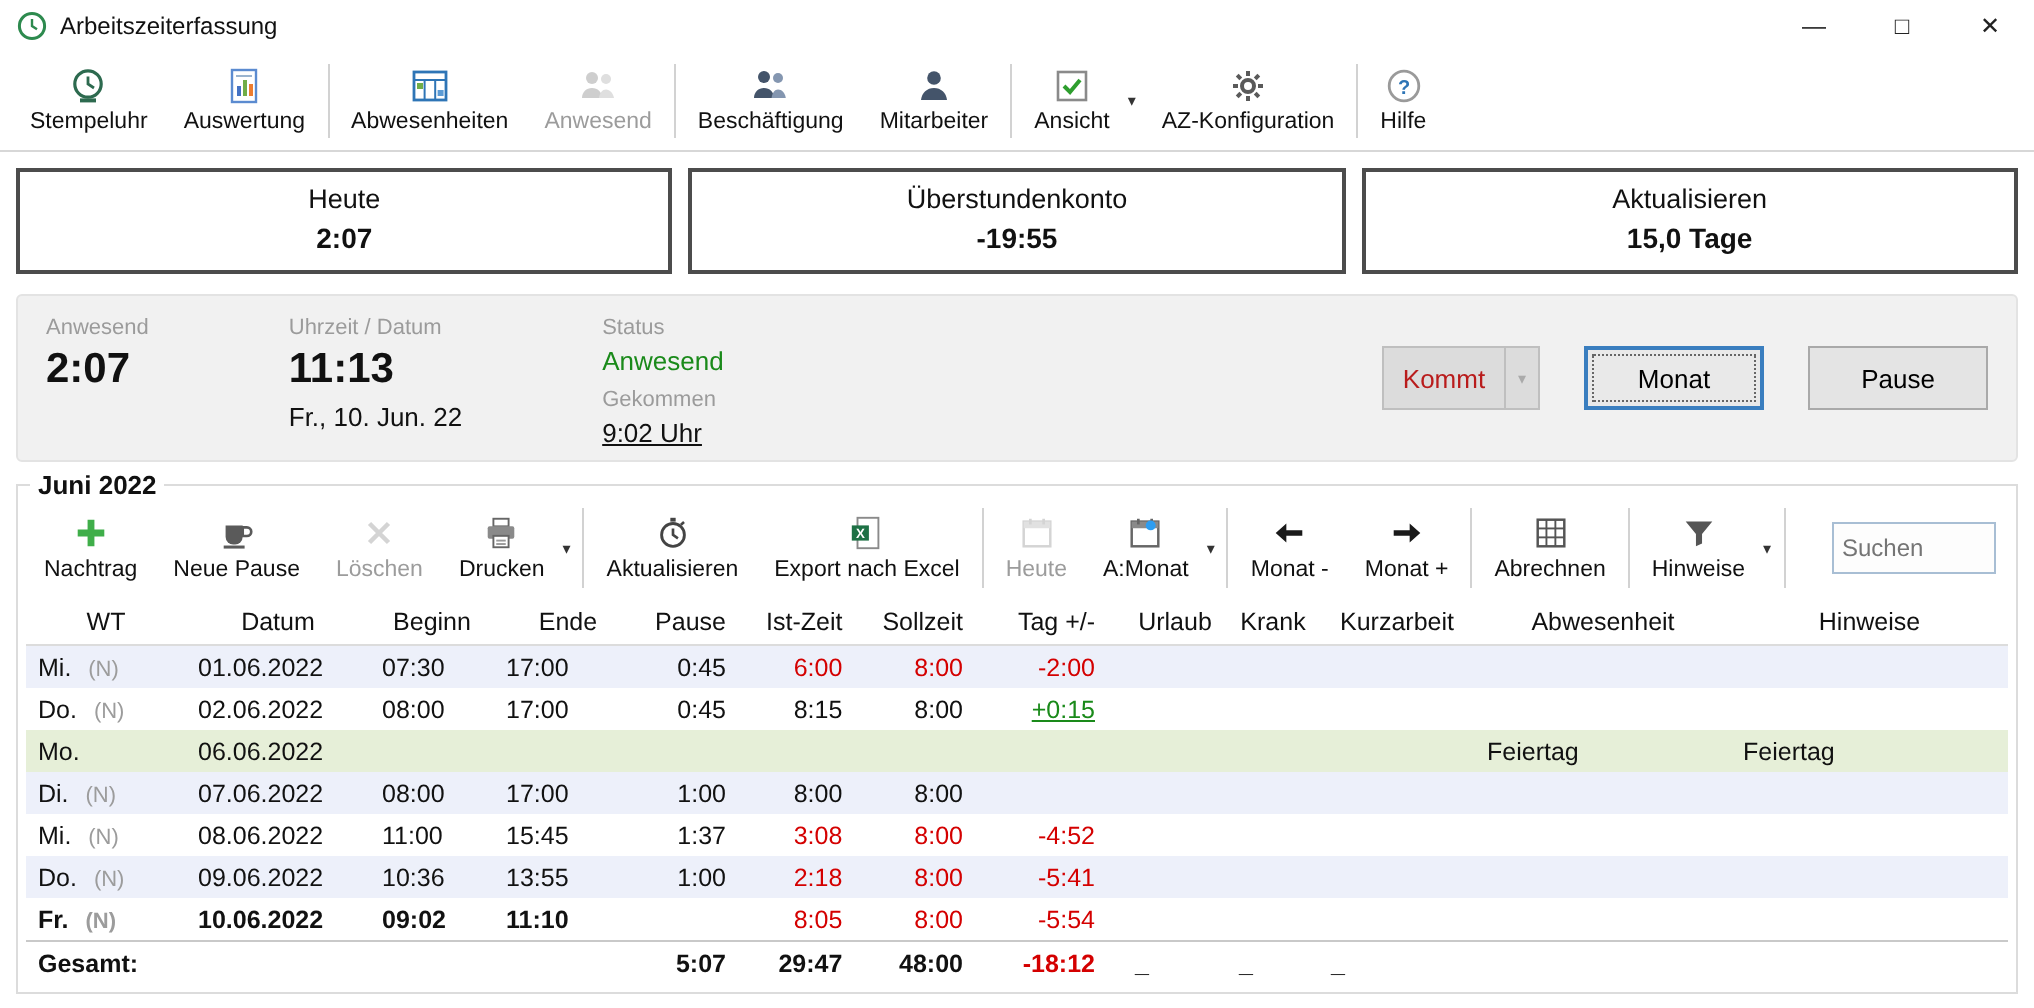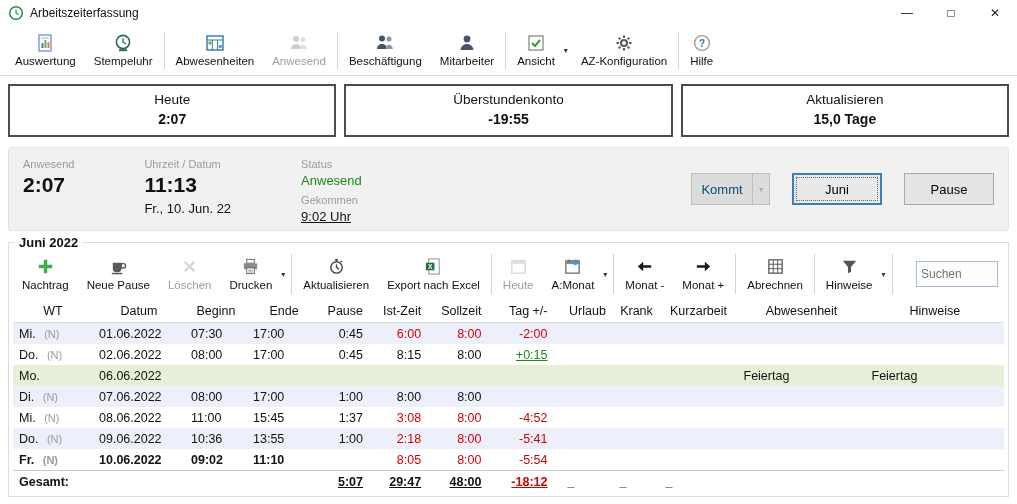--- a/index.html
+++ b/index.html
@@ -33,21 +33,21 @@
   .status-panel { margin:4px 8px; background:#f1f1f1; border:1px solid #e3e3e3; border-radius:3px; display:flex; align-items:flex-start; padding:10px 14px; height:84px; }
   .sp-col { margin-right:70px; }
   .sp-label { font-size:11px; color:#9b9b9b; margin-bottom:3px; }
   .sp-big { font-size:21px; font-weight:bold; }
   .sp-date { font-size:13px; margin-top:4px; }
   .sp-green { color:var(--positive,#1a8a1a); font-size:13px; margin-bottom:6px; }
   .sp-val { font-size:13px;text-decoration:underline; }
   .sp-buttons { margin-left:auto; display:flex; align-items:center; gap:22px; height:100%; }
   .btn { min-width:90px; height:32px; background:#e4e4e4; border:1px solid #a9a9a9; font-size:13px; font-family:inherit; cursor:default; }
   .split-btn { display:flex; height:32px; }
-  .split-btn .split-main { min-width:62px; border:1px solid #bfbfbf; background:#dcdcdc; color:#0c4a6e; font-size:13px; font-family:inherit; }
+  .split-btn .split-main { min-width:62px; border:1px solid #bfbfbf; background:#dcdcdc; color:#b91c1c; font-size:13px; font-family:inherit; }
   .split-btn .split-chev { width:17px; border:1px solid #bfbfbf; border-left:none; background:#dcdcdc; color:#aaa; font-size:8px; display:flex; align-items:center; justify-content:center; }
   .btn.focused { border:2px solid #3a7ebf; outline:1px dotted #666; outline-offset:-5px; background:#e9e9e9; }
 
   
   fieldset.month-box { margin:0 8px 6px; border:1px solid #dcdcdc; padding:0 4px 4px; }
   fieldset.month-box legend { font-weight:bold; font-size:13px; padding:0 4px; margin-left:2px; }
   .month-toolbar-row { display:flex; align-items:stretch; height:48px; }
   #month-toolbar { display:flex; align-items:stretch; flex:0 1 auto; }
   .search-wrap { margin-left:auto; align-self:center; display:flex; align-items:center; border:1px solid #a8bed4; background:#fdfdfd; padding:2px 4px; width:82px; height:26px; margin-right:6px; }
   .search-input { border:none; outline:none; width:100%; font-size:12px; color:#9a9a9a; font-family:inherit; background:transparent; }
@@ -57,21 +57,21 @@
   .time-table th { font-weight:normal; text-align:center; padding:4px 6px; border-bottom:1px solid #dcdcdc; white-space:nowrap; }
   .time-table td { padding:3.5px 6px; white-space:nowrap; }
   .time-table tr.alt { background:var(--alt-row,#edf0fa); }
   .time-table tr.holiday { background:var(--holiday-row,#e6efd8); }
   .time-table td.num, .time-table th.num { text-align:right; padding-right:14px; }
   .red { color:var(--negative,#d40000); }
   .green { color:var(--positive,#1a8a1a);text-decoration:underline; }
   .b { font-weight:bold; }
   .wt-n { color:#9c9c9c; font-size:11px; margin-left:5px; }
   .time-table tr.total td { font-weight:bold; border-top:1px solid #c9c9c9; }
-  .sum { text-decoration:underline; }
+  .sum { }
 </style>
 </head>
 <body>
 
 <div>
 
   <div class="titlebar">
     <span class="app-icon">
       <svg viewBox="0 0 16 16" width="16" height="16">
           <circle cx="8" cy="8" r="6.3" fill="#fff" stroke="#2d8a4e" stroke-width="1.5"></circle>
@@ -83,38 +83,38 @@
       <div class="win-btn">—</div>
       <div class="win-btn">□</div>
       <div class="win-btn">✕</div>
     </div>
   </div>
 
   <div class="toolbar" id="main-toolbar">
       <div class="tb-btn">
         <span class="tb-icon">
           <svg viewBox="0 0 20 20" width="20" height="20">
+            <circle cx="10" cy="9" r="6.6" fill="#fff" stroke="#2d6a4f" stroke-width="1.6"></circle>
+            <path d="M10 5.2V9l3 2" stroke="#2d6a4f" stroke-width="1.4" fill="none"></path>
+            <rect x="6" y="16.2" width="8" height="2" fill="#2d6a4f"></rect>
+          </svg>
+        </span>
+        <span class="tb-label">Stempeluhr</span>
+      </div>
+      <div class="tb-btn">
+        <span class="tb-icon">
+          <svg viewBox="0 0 20 20" width="20" height="20">
             <rect x="4" y="2" width="12" height="16" fill="#fff" stroke="#5b8bd0" stroke-width="1.2"></rect>
             <line x1="6" y1="5" x2="14" y2="5" stroke="#9ab4cf"></line>
             <rect x="6.5" y="10" width="2" height="5" fill="#4472c4"></rect>
             <rect x="9.5" y="7" width="2" height="8" fill="#70ad47"></rect>
             <rect x="12.5" y="9" width="2" height="6" fill="#ed7d31"></rect>
           </svg>
         </span>
         <span class="tb-label">Auswertung</span>
-      </div>
-      <div class="tb-btn">
-        <span class="tb-icon">
-          <svg viewBox="0 0 20 20" width="20" height="20">
-            <circle cx="10" cy="9" r="6.6" fill="#fff" stroke="#2d6a4f" stroke-width="1.6"></circle>
-            <path d="M10 5.2V9l3 2" stroke="#2d6a4f" stroke-width="1.4" fill="none"></path>
-            <rect x="6" y="16.2" width="8" height="2" fill="#2d6a4f"></rect>
-          </svg>
-        </span>
-        <span class="tb-label">Stempeluhr</span>
       </div>
       <div class="tb-sep"></div>
       <div class="tb-btn">
         <span class="tb-icon">
           <svg viewBox="0 0 20 20" width="20" height="20">
             <rect x="2" y="3" width="16" height="14" fill="#fff" stroke="#2e75b6" stroke-width="1.4"></rect>
             <line x1="2" y1="7" x2="18" y2="7" stroke="#2e75b6"></line>
             <line x1="7.3" y1="7" x2="7.3" y2="17" stroke="#2e75b6"></line>
             <line x1="12.6" y1="7" x2="12.6" y2="17" stroke="#2e75b6"></line>
             <rect x="3.5" y="8.5" width="3" height="3" fill="#70ad47"></rect>
@@ -225,21 +225,21 @@
       <div class="sp-label">Status</div>
       <div class="sp-green">Anwesend</div>
       <div class="sp-label">Gekommen</div>
       <div class="sp-val">9:02 Uhr</div>
     </div>
     <div class="sp-buttons">
       <div class="split-btn">
         <button class="split-main" disabled="">Kommt</button>
         <span class="split-chev">▾</span>
       </div>
-      <button class="btn focused">Juni</button>
+      <button class="btn focused">Monat</button>
       <button class="btn">Pause</button>
     </div>
   </div>
 
   <fieldset class="month-box">
     <legend>Juni 2022</legend>
     <div class="month-toolbar-row">
       <div id="month-toolbar">
           <div class="tb-btn">
             <span class="tb-icon">

